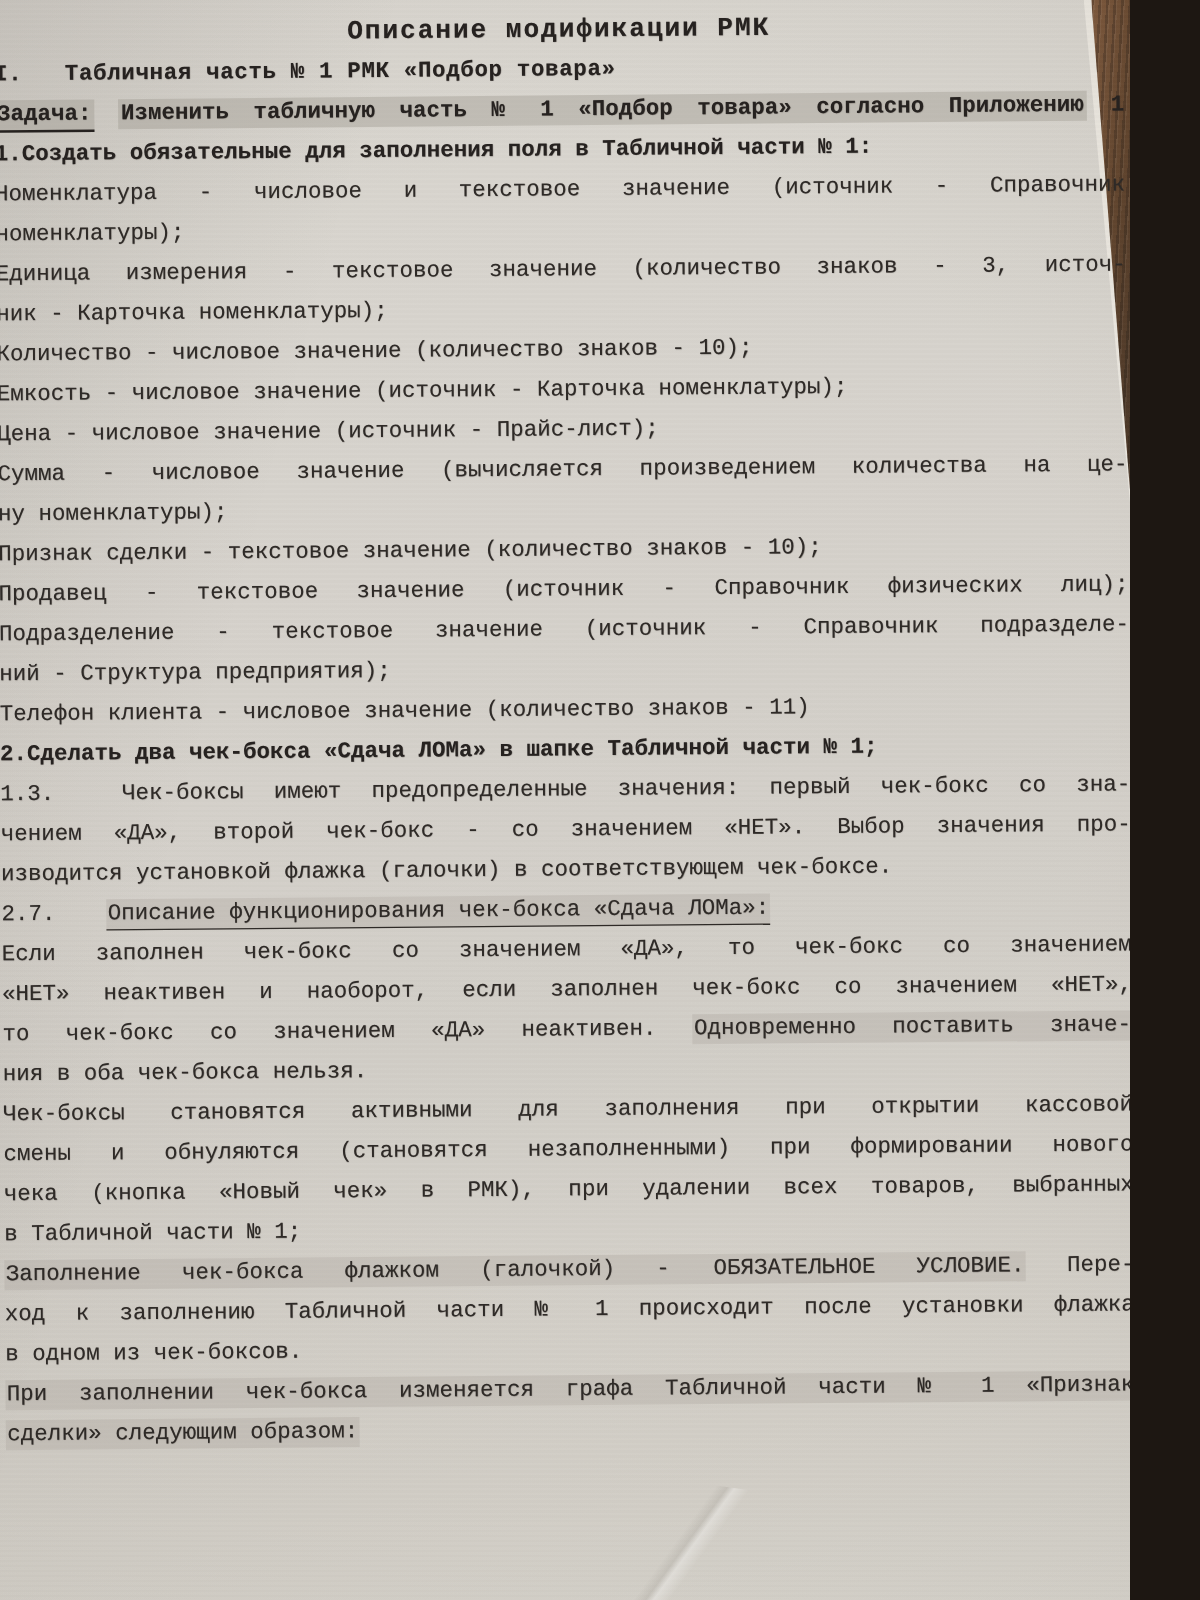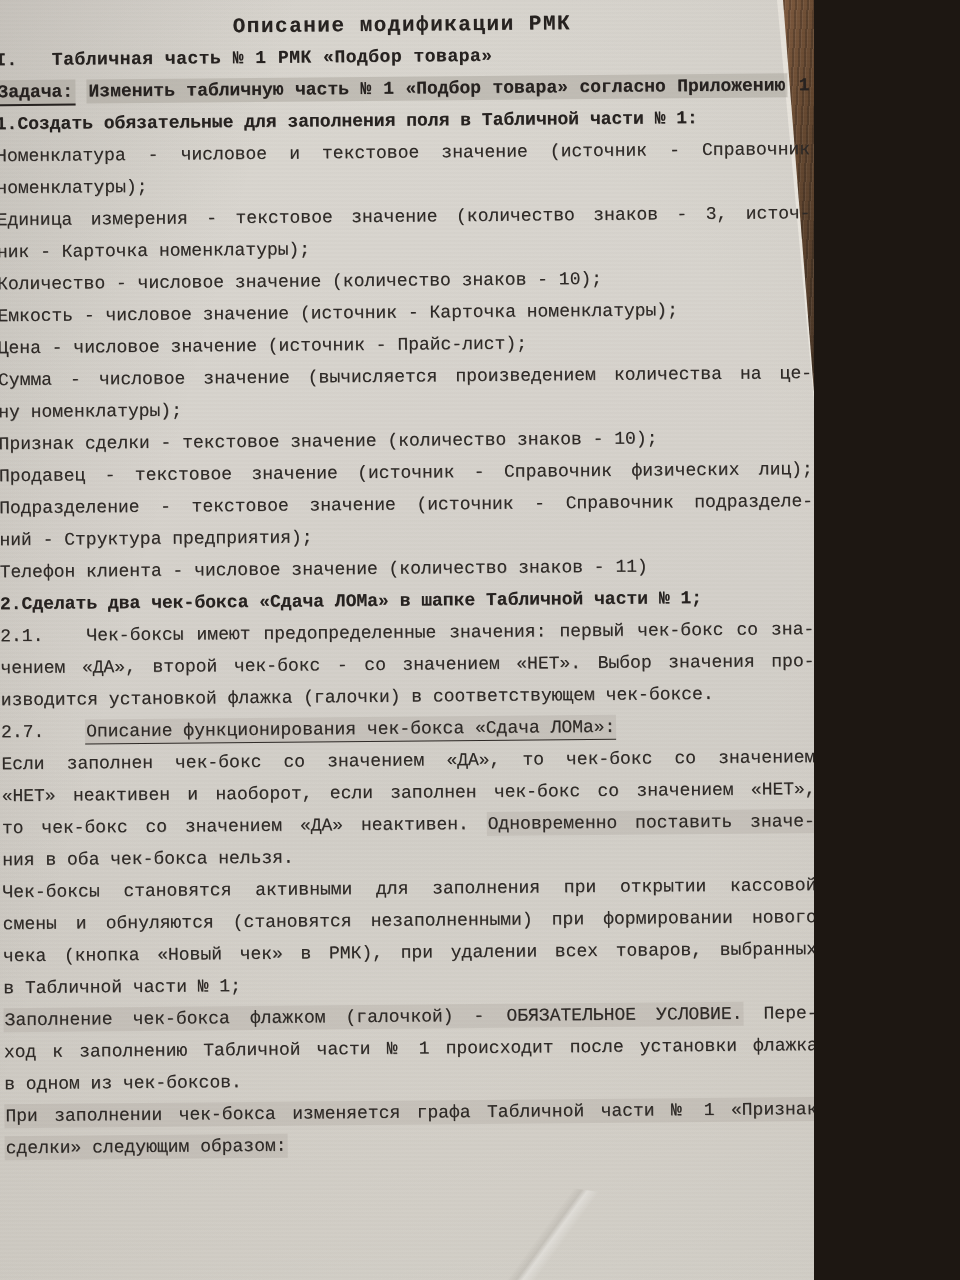--- a/index.html
+++ b/index.html
@@ -1,17 +1,17 @@
 <!DOCTYPE html>
 <html><head>
 <meta charset="utf-8">
 <style>
   html,body{margin:0;padding:0;background:#1d1712;}
   .page{
-    position:relative;width:814px;height:1280px;overflow:hidden;
+    position:relative;width:904px;height:1280px;overflow:hidden;
     font-family:"Liberation Mono","DejaVu Sans Mono",monospace;
     background:linear-gradient(168deg,#d9d5ce 0%,#d5d1ca 30%,#cfcbc4 62%,#d3cfc7 86%,#d7d3cb 100%);
   }
   
   .shade{position:absolute;inset:0;pointer-events:none;
     background:
       linear-gradient(105deg,rgba(70,63,56,.10),rgba(70,63,56,0) 26%),
       radial-gradient(130% 95% at 52% 44%,rgba(255,255,255,.05) 35%,rgba(55,50,45,.09) 100%),
       repeating-linear-gradient(0deg,rgba(255,255,255,.012) 0 2px,rgba(0,0,0,.012) 2px 4px);
   }
@@ -98,21 +98,21 @@
     <p class="b1 j"><span>Продавец - текстовое значение (источник - Справочник физических лиц);</span></p>
 
     <p class="b1 j"><span>Подразделение - текстовое значение (источник - Справочник подразделе-</span></p>
     <p class="c1"><span>ний - Структура предприятия);</span></p>
 
     <p class="b1"><span>Телефон клиента - числовое значение (количество знаков - 11)</span></p>
 
     <p class="item2 bold"><span>2.</span><span>Сделать два чек-бокса «Сдача ЛОМа» в шапке Табличной части № 1;</span></p>
 
     <p class="sub j">
-      <span class="slab">2.1.</span>
+      <span class="slab">1.3.</span>
       <span>Чек-боксы имеют предопределенные значения: первый чек-бокс со зна-</span>
     </p>
     <p class="c2 j"><span>чением «ДА», второй чек-бокс - со значением «НЕТ». Выбор значения про-</span></p>
     <p class="c2"><span>изводится установкой флажка (галочки) в соответствующем чек-боксе.</span></p>
 
     <p class="sub">
       <span class="slab">2.7.</span>
       <span class="u2 hls">Описание функционирования чек-бокса «Сдача ЛОМа»:</span>
     </p>
 

